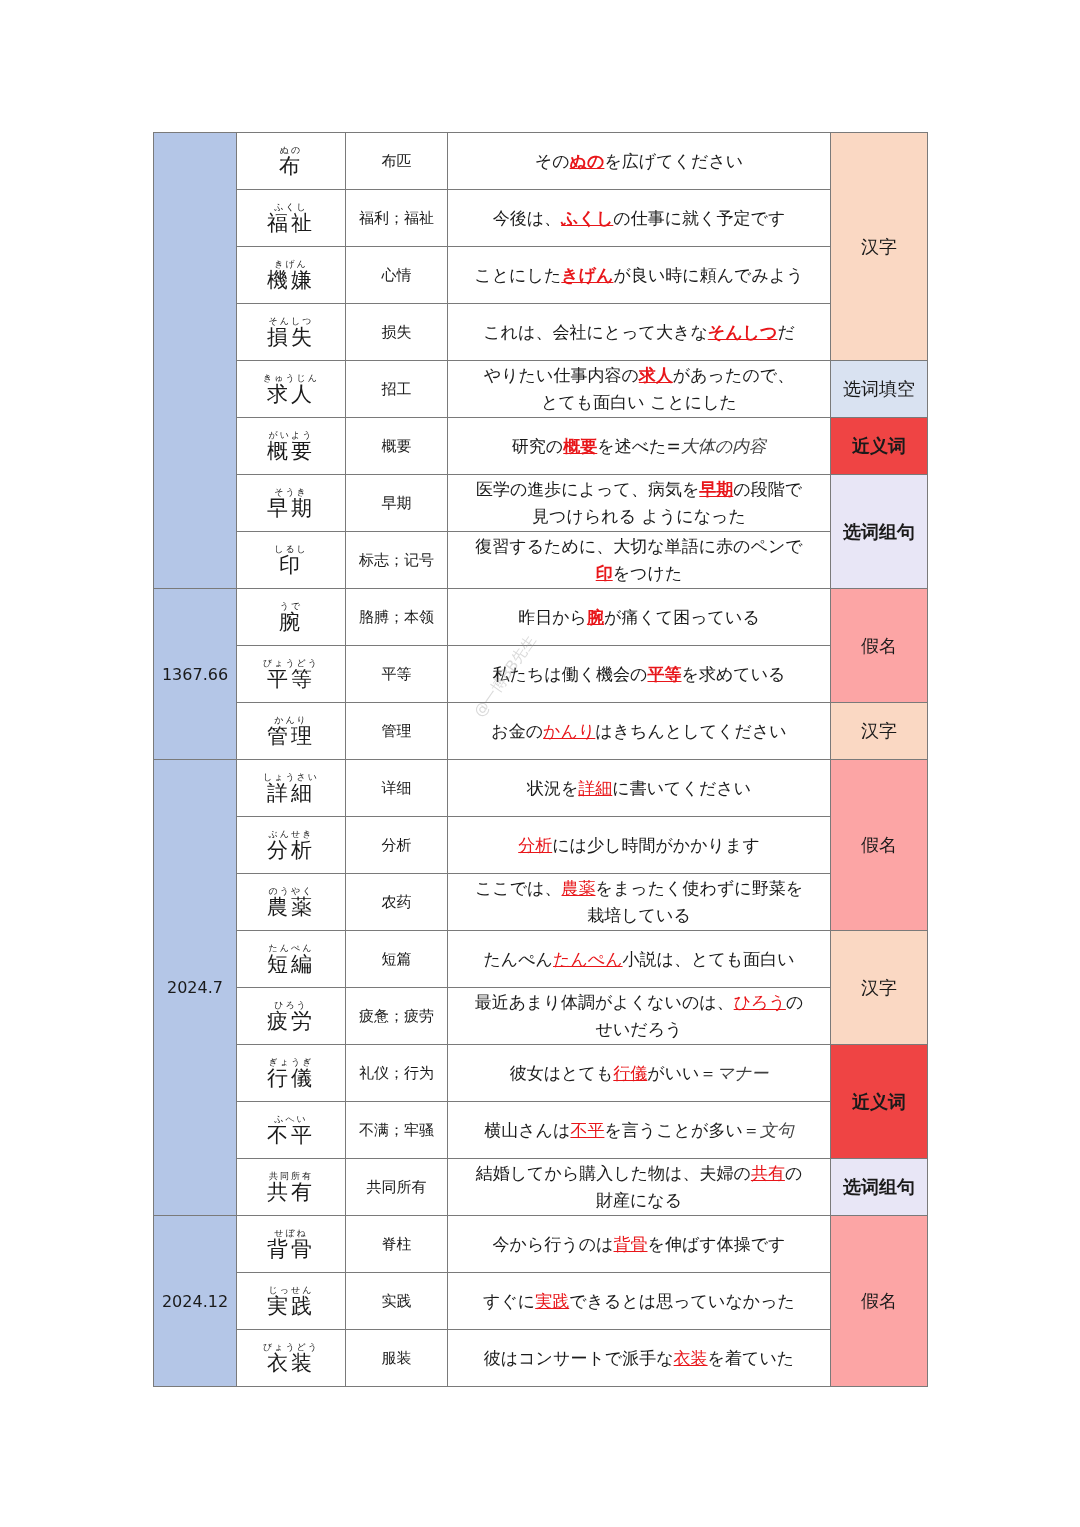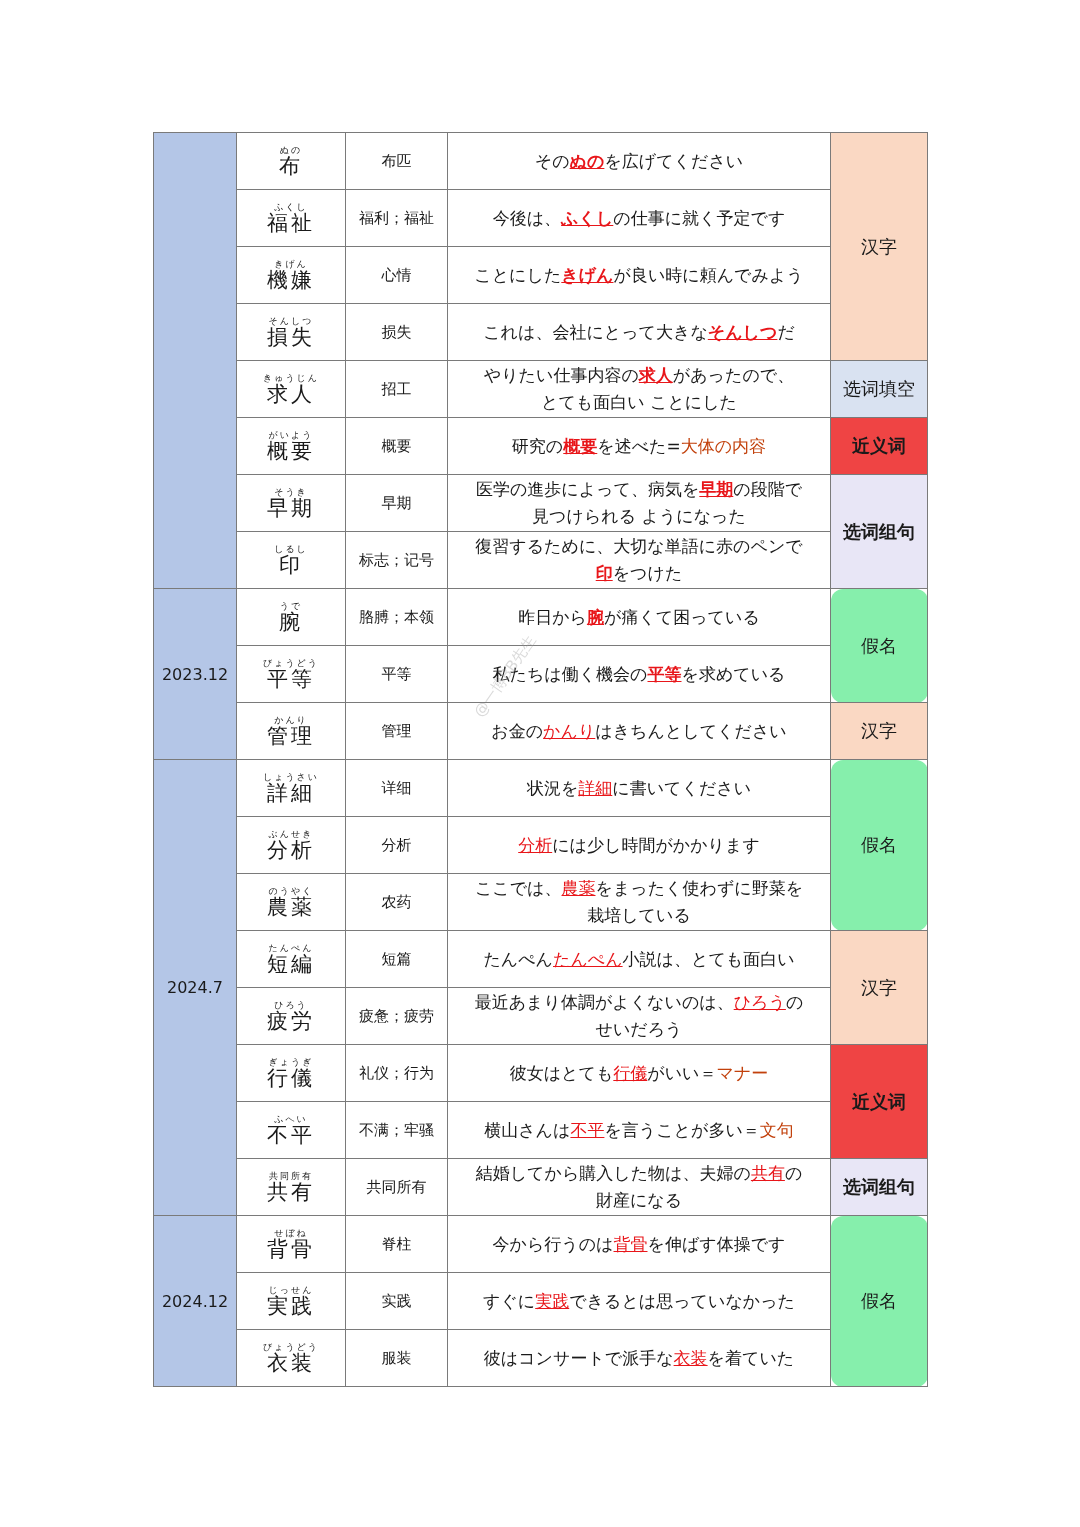--- a/index.html
+++ b/index.html
@@ -13,27 +13,27 @@
     col.c-sent { width: 383px; } col.c-cat { width: 97px; }
     td.date { background: #b4c6e7; font-size: 16px; }
     td.word { background: #fff; }
     .ruby-wrap { display: inline-block; line-height: 1; }
     .furi { display: block; font-size: 9px; letter-spacing: 2px; margin-bottom: 1px; }
     .kanji { display: block; font-size: 21px; letter-spacing: 3px; }
     td.cn { font-size: 15px; }
     td.sent { font-size: 17px; line-height: 27px; padding: 0 6px; }
     .hl { color: #e8161a; text-decoration: underline; text-decoration-thickness: 1px; }
     .hl-bold { font-weight: bold; }
-    .syn { color: #c2410c; }
+    .syn { color: #404040; font-style: italic; }
     td.cat { font-size: 18px; }
     .cat-kanji { background: #fad8c3; }
     .cat-fill { background: #d9e2f1; }
     .cat-syn { background: #ef4444; font-weight: bold; }
     .cat-combo { background: #e8e6f6; font-weight: bold; }
-    .cat-kana { background: #86efac; border-radius: 12px; }
+    .cat-kana { background: #fca5a5; }
     .watermark { position: absolute; left: 470px; top: 710px; transform: rotate(-55deg);
                  transform-origin: left top; color: rgba(150,150,150,0.35); font-size: 15px;
                  pointer-events: none; white-space: nowrap; }
   </style>
 </head>
 <body>
 
 <table class="vocab">
   <colgroup>
     <col class="c-date">
@@ -91,21 +91,21 @@
       <td class="cat cat-combo" rowspan="2">选词组句</td>
     </tr>
 
     <tr>
       <td class="word"><span class="ruby-wrap"><span class="furi">しるし</span><span class="kanji">印</span></span></td>
       <td class="cn">标志；记号</td>
       <td class="sent"><span>復習するために、大切な単語に赤のペンで</span><br><span class="hl hl-bold">印</span><span>をつけた</span></td>
     </tr>
 
     <tr>
-      <td class="date" rowspan="3">2023.12</td>
+      <td class="date" rowspan="3">1367.66</td>
       <td class="word"><span class="ruby-wrap"><span class="furi">うで</span><span class="kanji">腕</span></span></td>
       <td class="cn">胳膊；本领</td>
       <td class="sent"><span>昨日から</span><span class="hl hl-bold">腕</span><span>が痛くて困っている</span></td>
       <td class="cat cat-kana" rowspan="2">假名</td>
     </tr>
 
     <tr>
       <td class="word"><span class="ruby-wrap"><span class="furi">びょうどう</span><span class="kanji">平等</span></span></td>
       <td class="cn">平等</td>
       <td class="sent"><span>私たちは働く機会の</span><span class="hl hl-bold">平等</span><span>を求めている</span></td>

